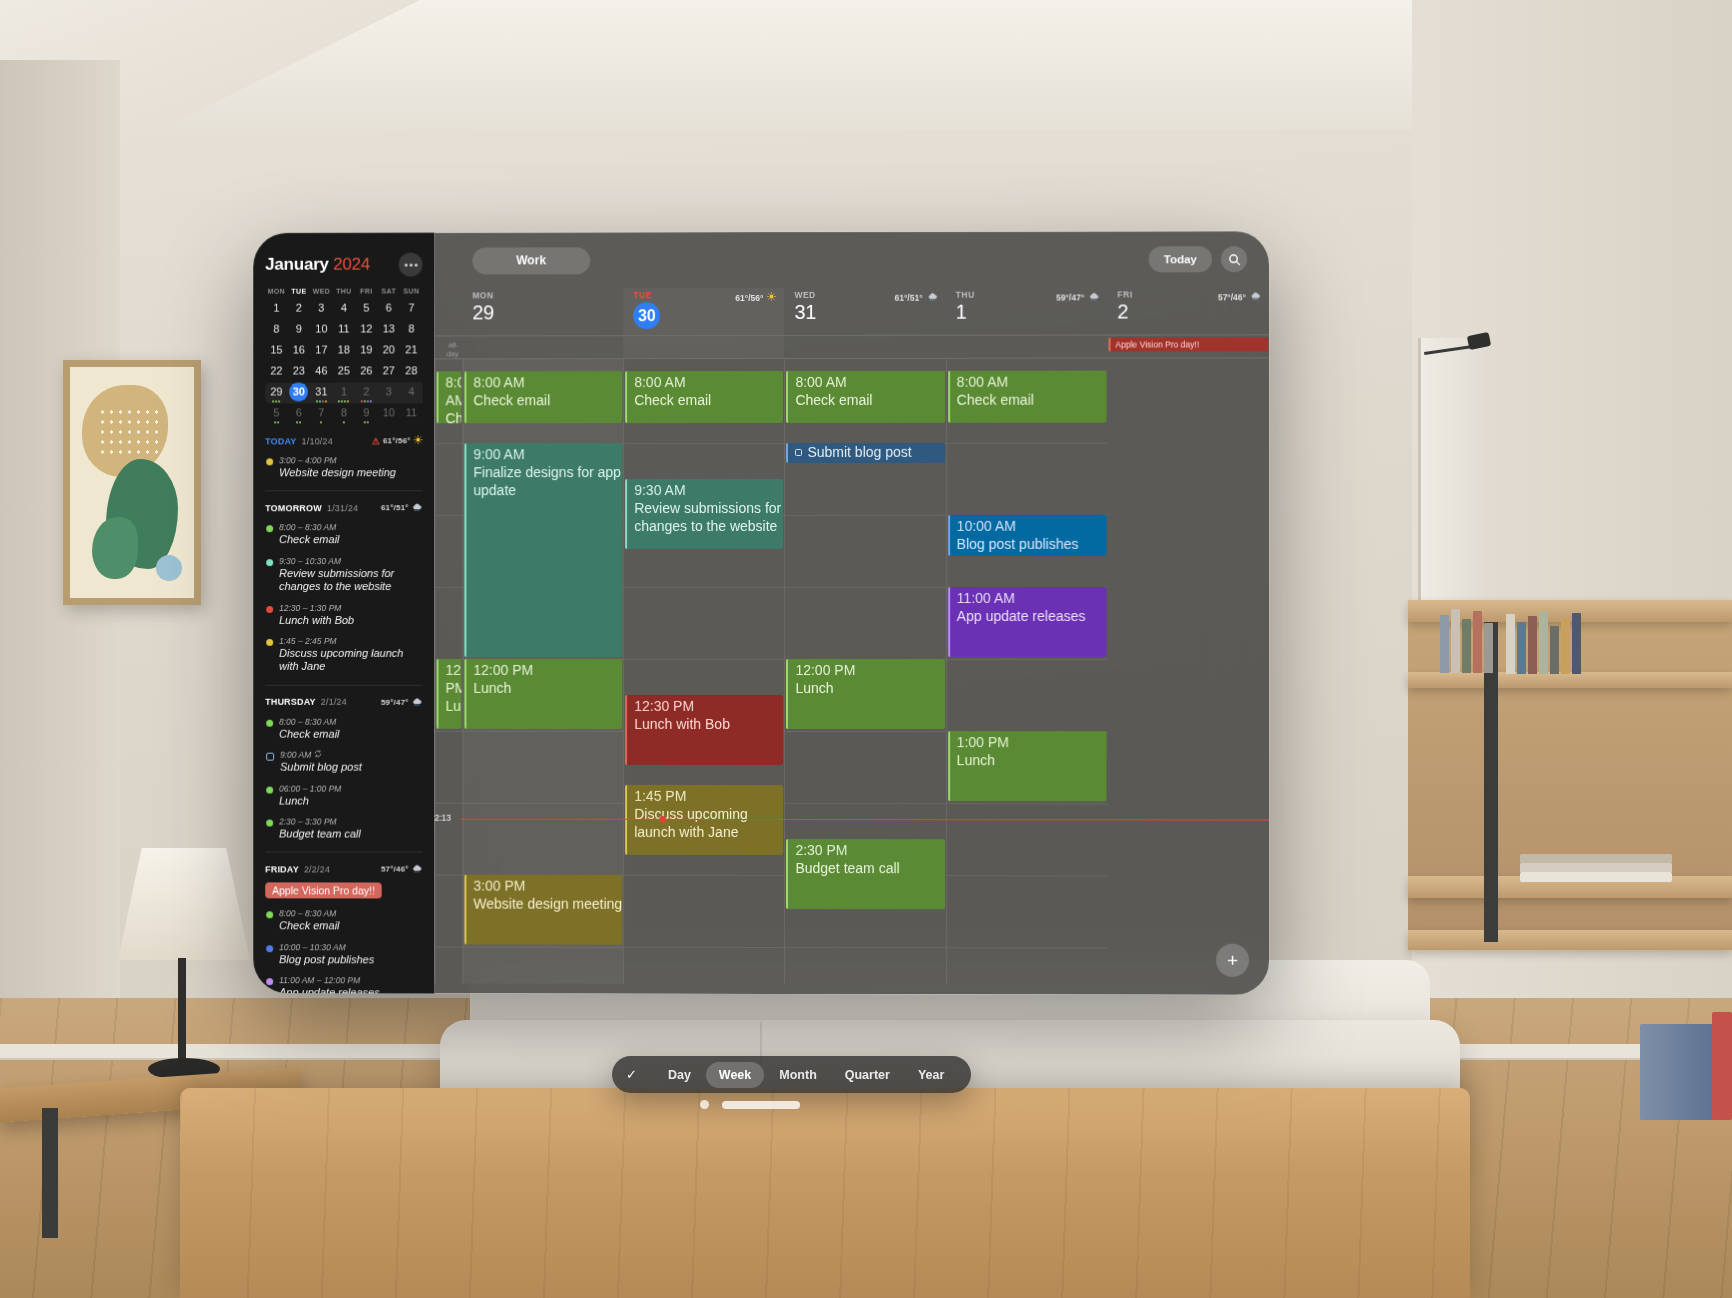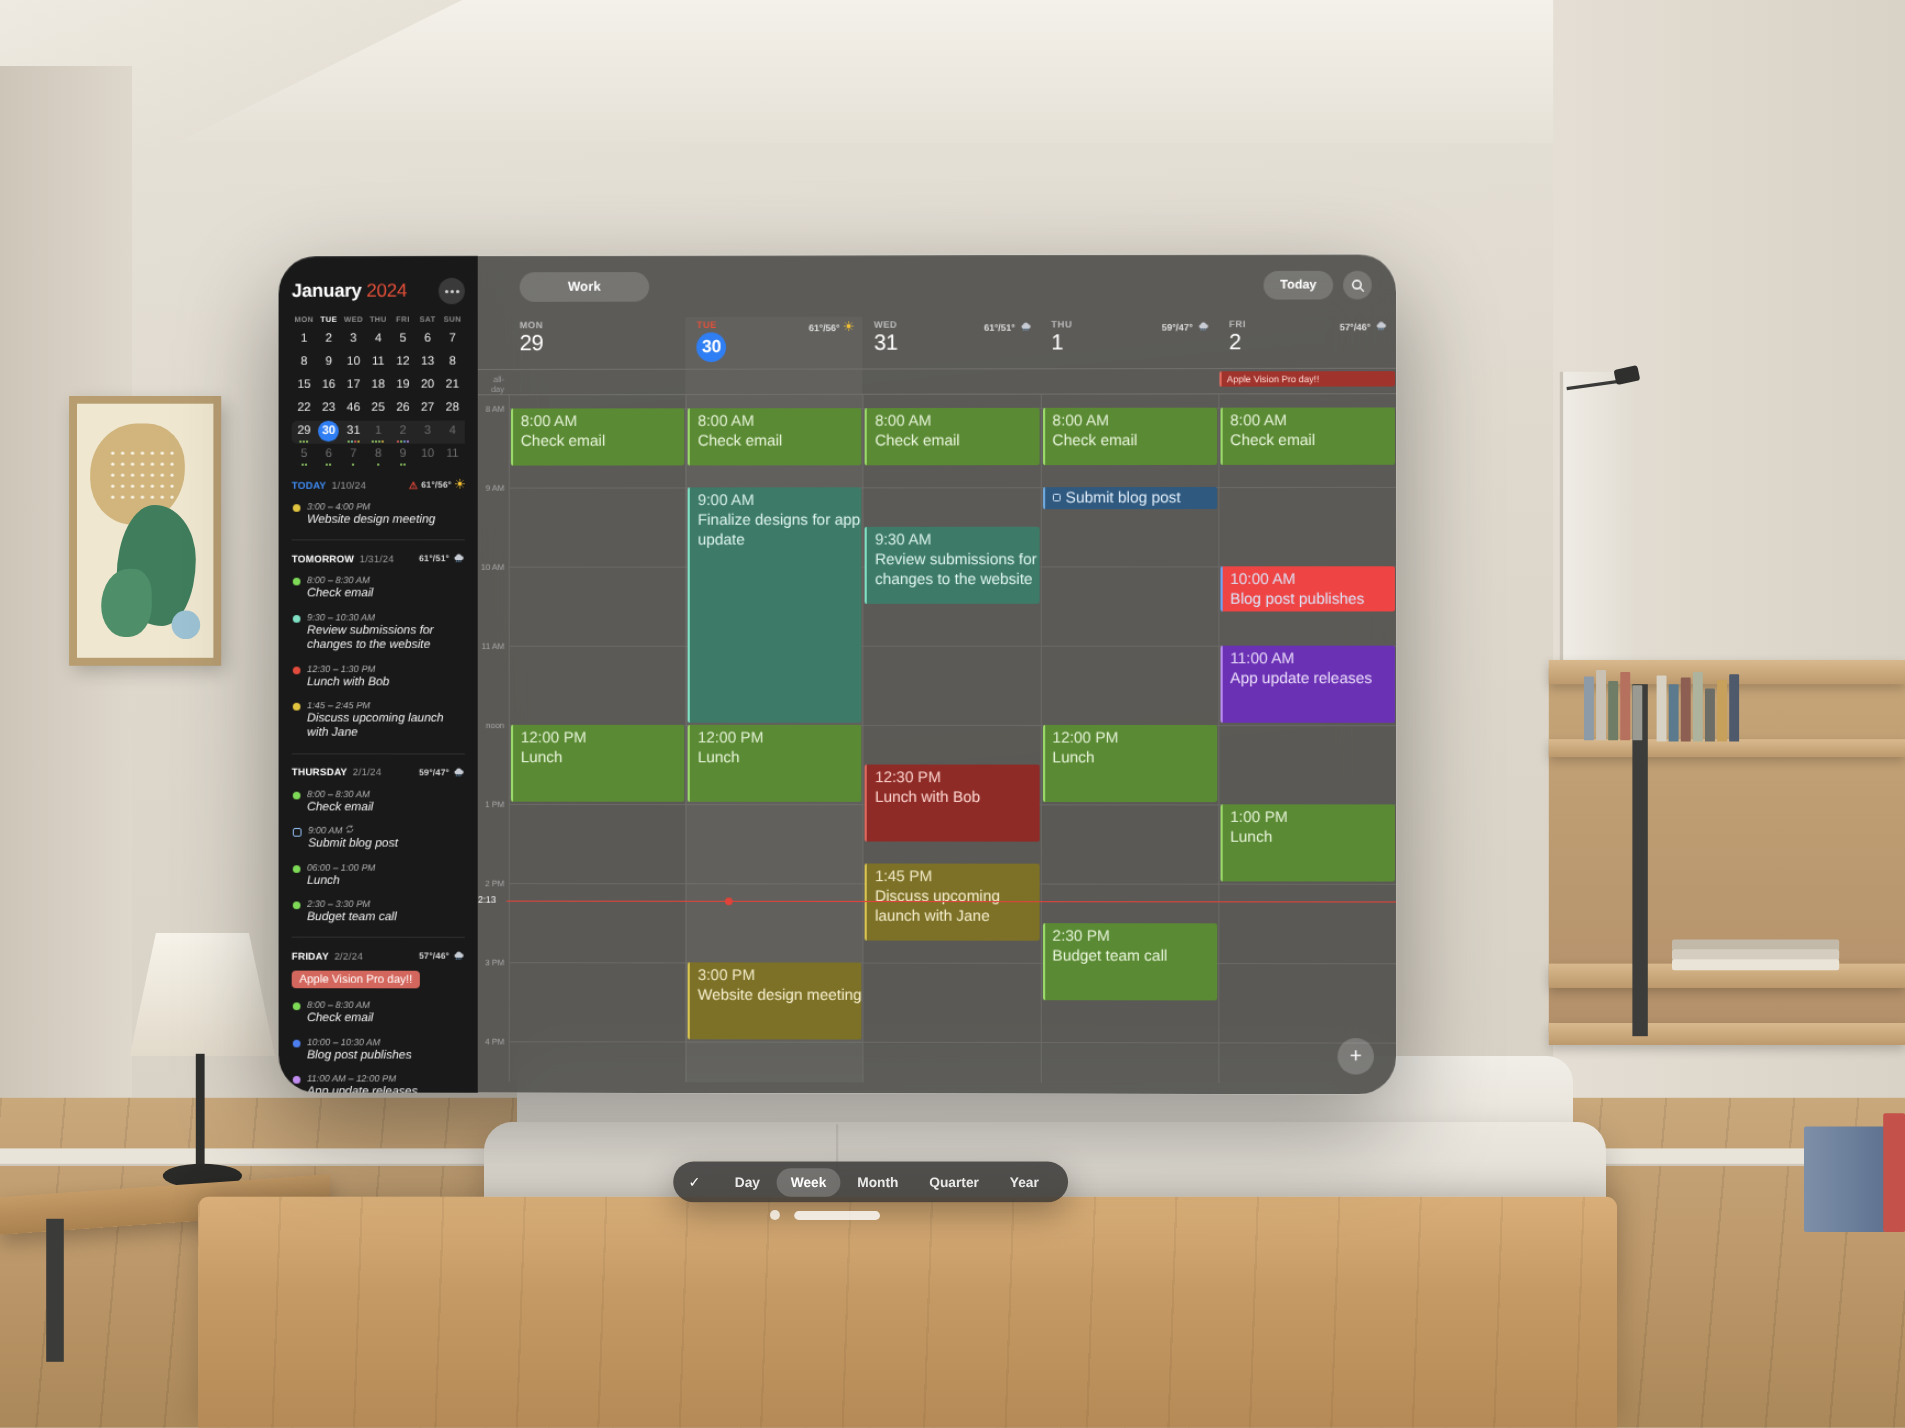--- a/index.html
+++ b/index.html
@@ -382,21 +382,21 @@
     border-radius: 2px; overflow: hidden;
     padding: 3px 0 0 7px;
     font-size: 14px; line-height: 1.28;
   }
   .event .et { opacity: .95; }
   .event .en { font-weight: 400; }
   .event.green  { background: #5a8a33; border-left: 2px solid #9bd96a; color: #eaf6dd; }
   .event.teal   { background: #3d7a68; border-left: 2px solid #7fe0c4; color: #dff6ef; }
   .event.red    { background: #8f2b26; border-left: 2px solid #e0675c; color: #ffd9d4; }
   .event.olive  { background: #7d7127; border-left: 2px solid #d8c451; color: #f7f0cf; }
-  .event.blue   { background: #ef4444; border-left: 2px solid #6fa3f5; color: #dbe7fb; }
+  .event.blue   { background: #0369a1; border-left: 2px solid #6fa3f5; color: #dbe7fb; }
   .event.purple { background: #6b31b5; border-left: 2px solid #b98cf0; color: #ece0fb; }
   .event.reminder {
     background: #2f597f; border-left: 2px solid #6fa8dd; color: #e1eefa;
     display: flex; align-items: center; gap: 5px; padding-top: 0;
   }
   .event.reminder .rbox {
     width: 7px; height: 7px; border: 1.2px solid #cfe3f5; border-radius: 1.5px;
     flex: 0 0 7px;
   }
 
@@ -909,31 +909,20 @@
         <div class="allday-cell"></div>
         <div class="allday-cell tue"></div>
         <div class="allday-cell"></div>
         <div class="allday-cell"></div>
         <div class="allday-cell">
           <div class="allday-ev">Apple Vision Pro day!!</div>
         </div>
       </div>
     <div class="grid-wrap">
       <div class="grid" id="grid">
-          <div class="gutter">
-            <div class="hr-label" style="top: 12px;">8 AM</div>
-            <div class="hr-label" style="top: 84px;">9 AM</div>
-            <div class="hr-label" style="top: 156px;">10 AM</div>
-            <div class="hr-label" style="top: 228px;">11 AM</div>
-            <div class="hr-label" style="top: 300px;">noon</div>
-            <div class="hr-label" style="top: 372px;">1 PM</div>
-            <div class="hr-label" style="top: 444px;">2 PM</div>
-            <div class="hr-label" style="top: 516px;">3 PM</div>
-            <div class="hr-label" style="top: 588px;">4 PM</div>
-          </div>
           <div class="daycol">
             <div class="hline" style="top: 12px;"></div>
             <div class="hline" style="top: 84px;"></div>
             <div class="hline" style="top: 156px;"></div>
             <div class="hline" style="top: 228px;"></div>
             <div class="hline" style="top: 300px;"></div>
             <div class="hline" style="top: 372px;"></div>
             <div class="hline" style="top: 444px;"></div>
             <div class="hline" style="top: 516px;"></div>
             <div class="hline" style="top: 588px;"></div>

